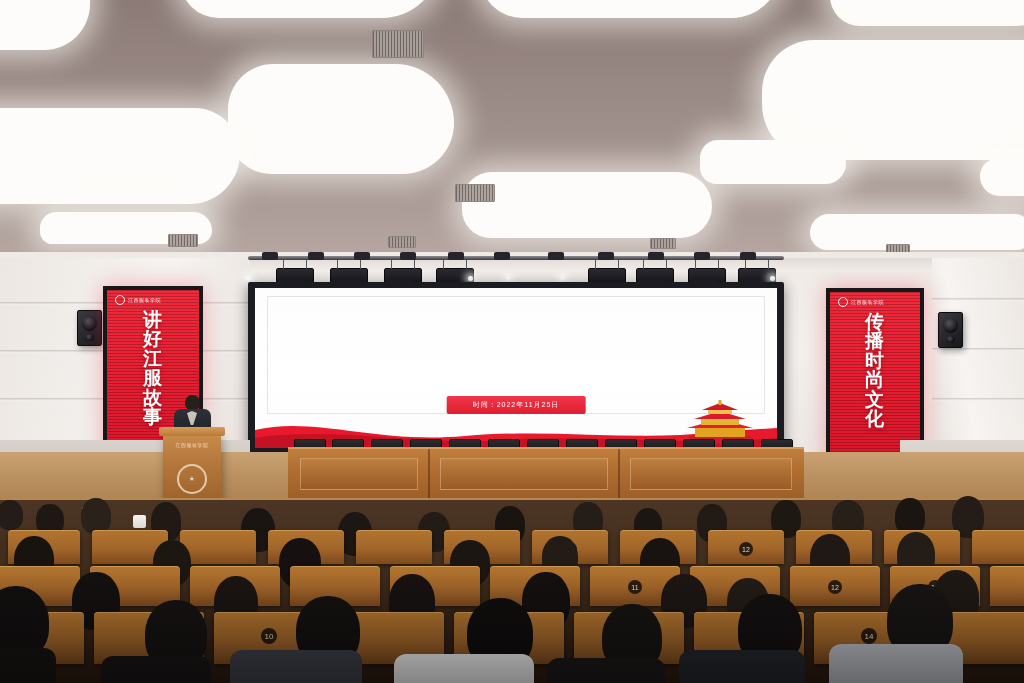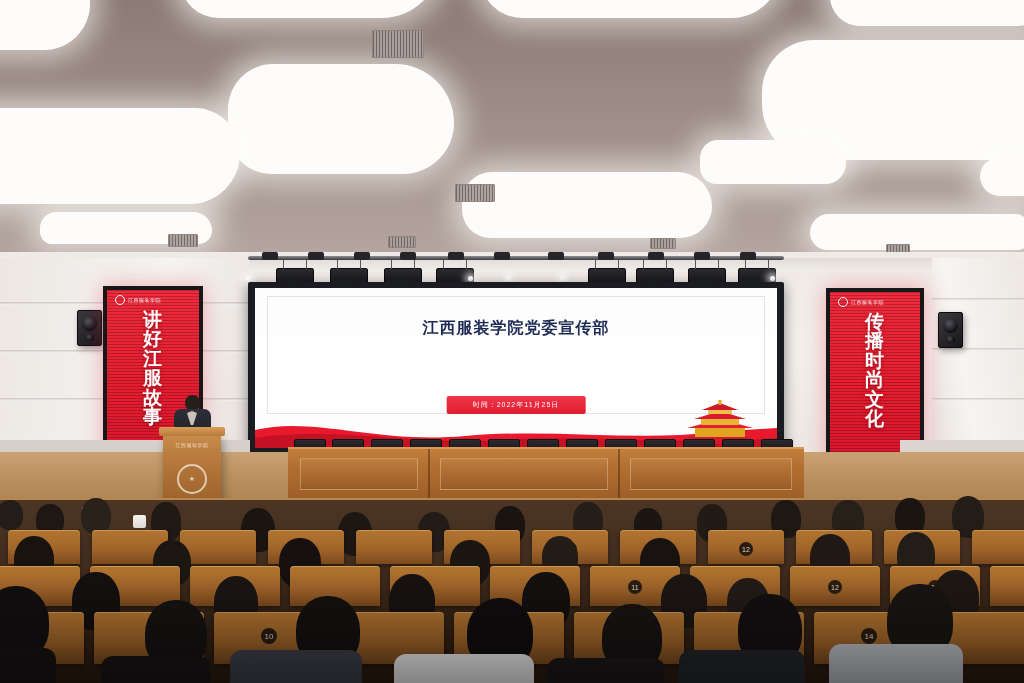--- a/index.html
+++ b/index.html
@@ -402,21 +402,20 @@
       <span>化</span>
     </div>
     <div class="led-wave"></div>
   </div>
 
   <div class="screen-frame">
     <div class="screen">
       <div class="screen-inner-border"></div>
 
       <div class="slide-title">
-        <span class="l1">江西服装学院党委宣传部</span>
       </div>
 
       <div class="date-badge">时间：2022年11月25日</div>
 
       <div class="slide-wave">
         <svg width="522" height="34" viewBox="0 0 522 34" preserveAspectRatio="none">
           <path d="M0 16 C 60 2, 120 30, 210 22 C 300 14, 380 28, 460 18 L 522 14 L 522 34 L 0 34 Z" fill="#e8192c"></path>
           <path d="M0 24 C 80 12, 160 32, 250 26 C 340 20, 420 32, 522 24 L 522 34 L 0 34 Z" fill="#b80f20" opacity="0.75"></path>
         </svg>
       </div>

